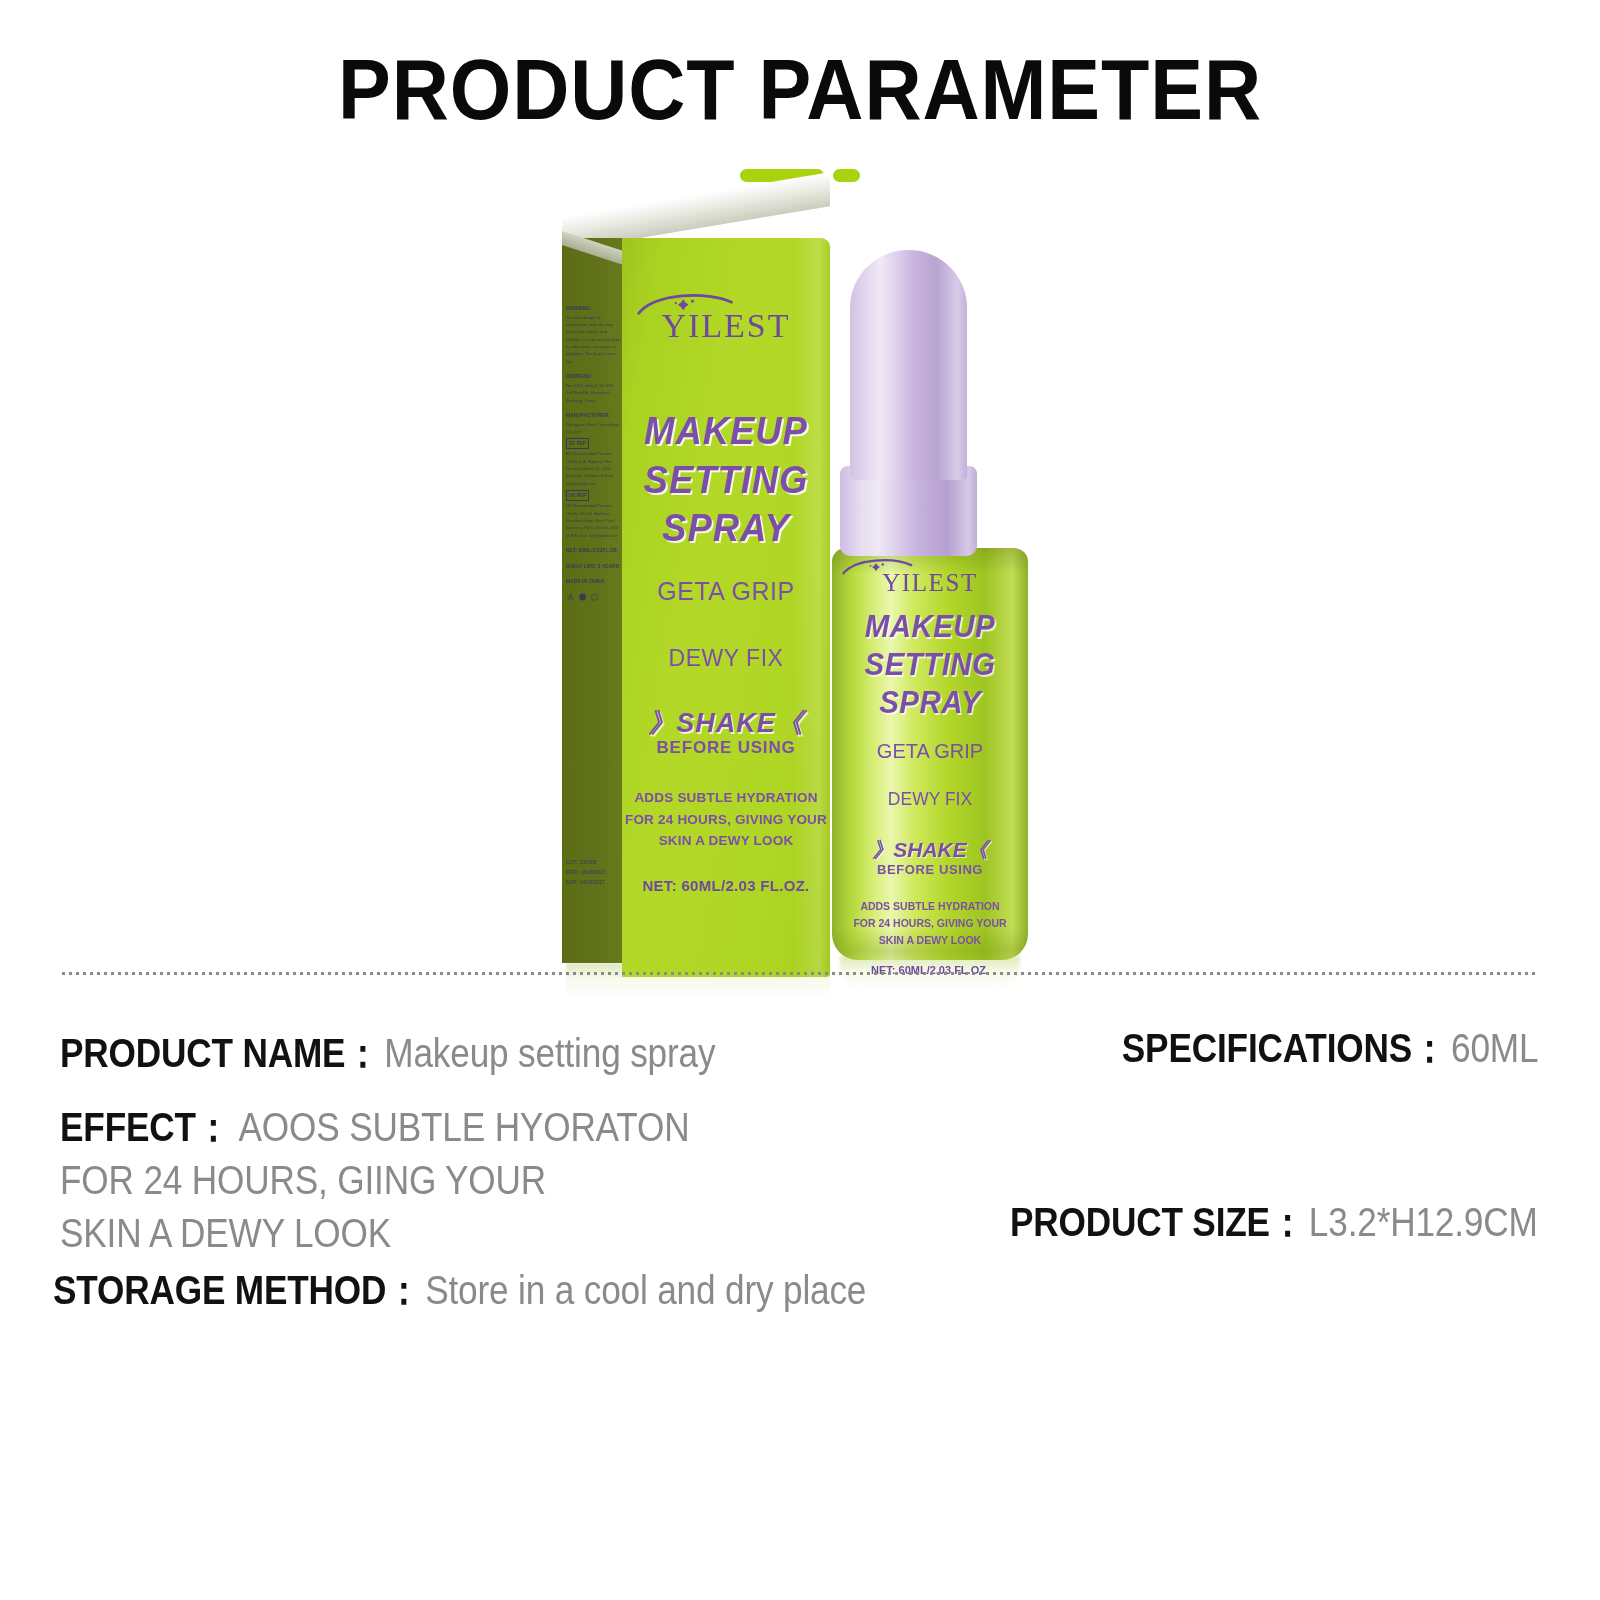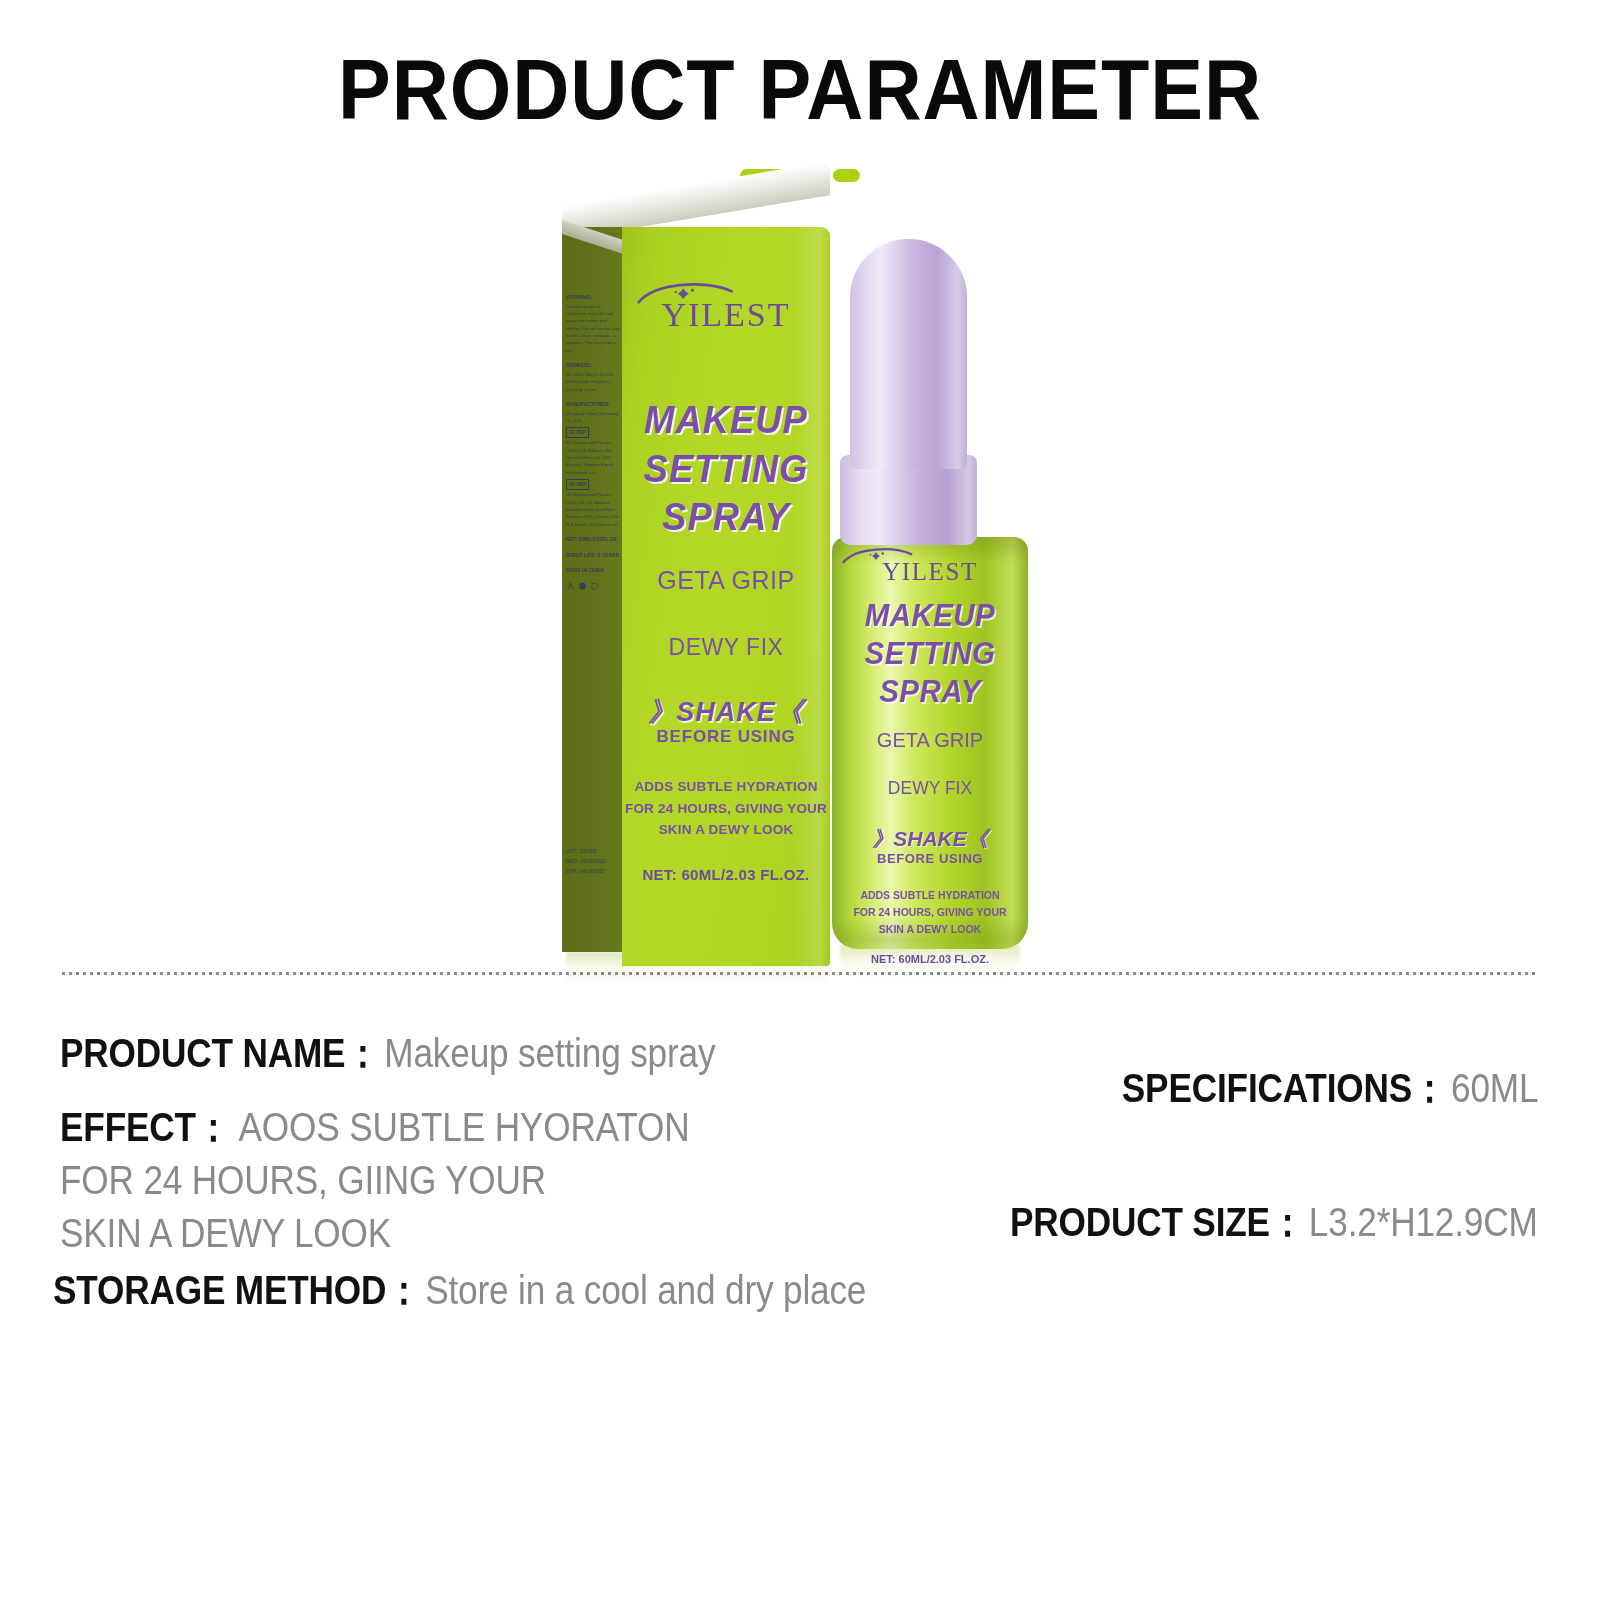--- a/index.html
+++ b/index.html
@@ -51,21 +51,21 @@
   .accent-bar-short {
     width: 27px;
     height: 13px;
     border-radius: 7px;
     background: #A9D30E;
   }
 
   
   .hero {
     position: absolute;
-    top: 201px;
+    top: 212px;
     left: 0;
     width: 1441px;
     height: 780px;
   }
 
   
   .box-wrap {
     position: absolute;
     left: 548px;
     top: 5px;
@@ -536,21 +536,21 @@
     transform-origin: right center;
   }
 
   
   #row-product-name { left: 60px; top: 21px; }
   #row-effect       { left: 60px; top: 96px; text-decoration: underline; }
   #row-storage      { left: 53px; top: 258px; }
   #row-package      { left: 60px; top: 338px; }
   #row-ingredient   { left: 60px; top: 418px; }
 
-  #row-spec         { right: 62px; top: 16px; margin-top: 40px; }
+  #row-spec         { right: 62px; top: 16px; }
   #row-shelf        { right: 62px; top: 96px; }
   #row-prodsize     { right: 62px; top: 190px; }
 </style>
 </head>
 <body>
 
 <div class="page-title">PRODUCT PARAMETER</div>
 
 <div class="title-accent">
   <span class="accent-bar-long"></span>

